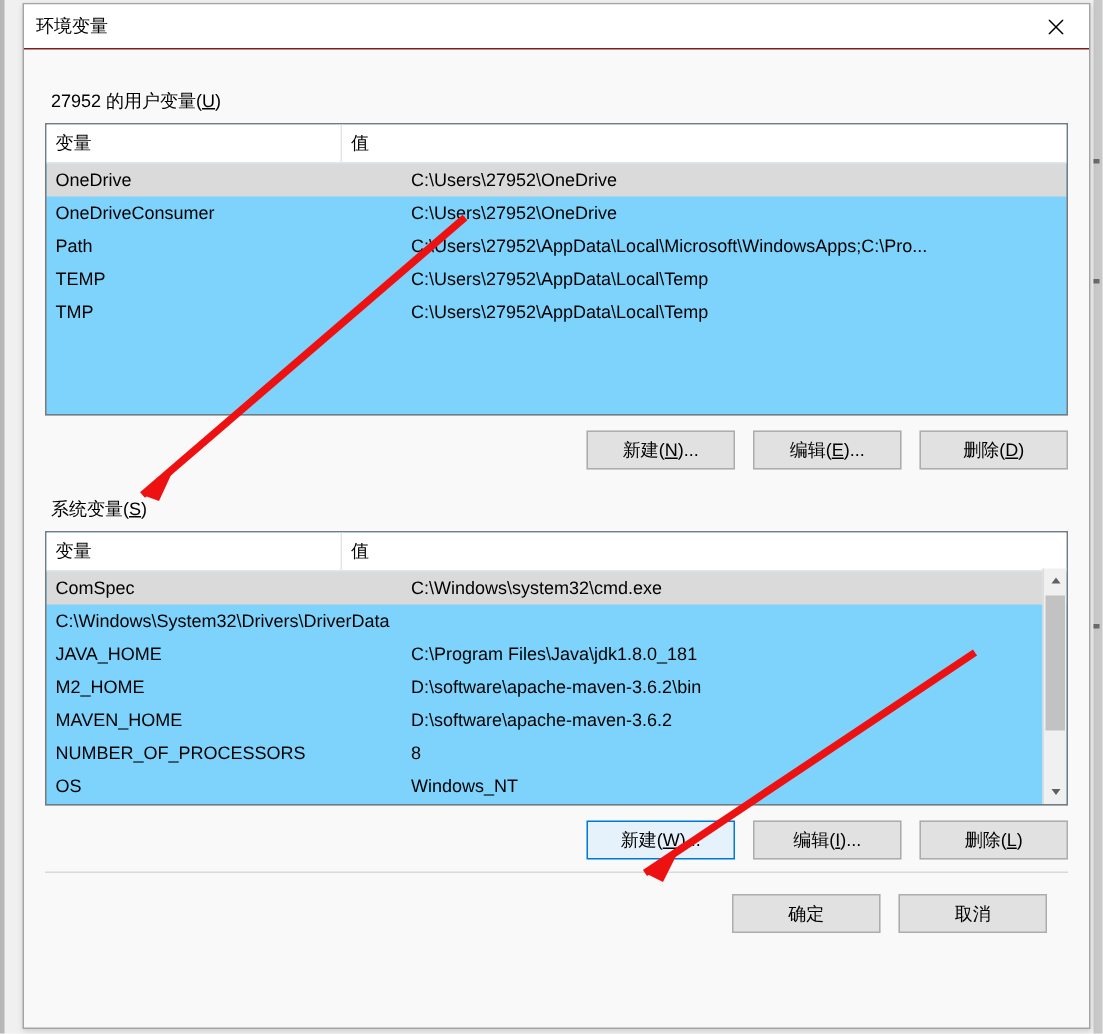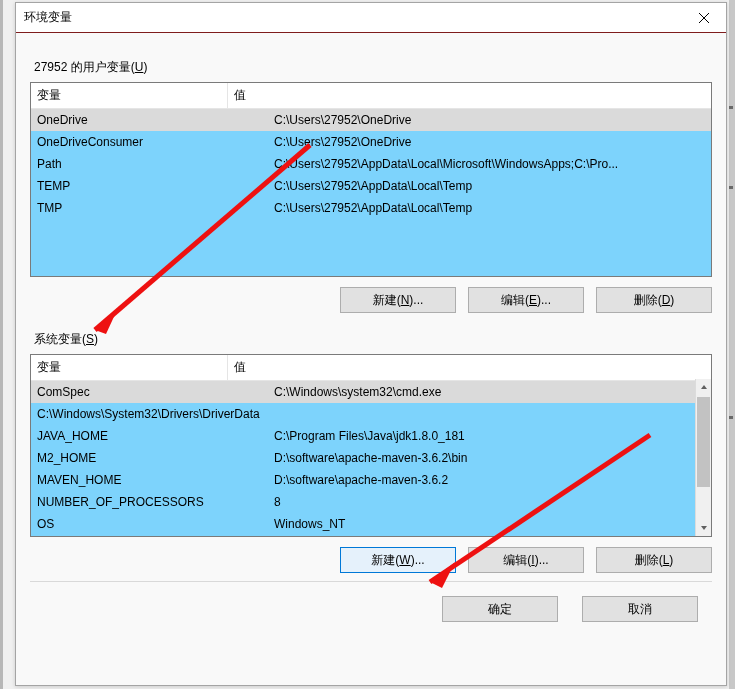--- a/index.html
+++ b/index.html
@@ -49,28 +49,28 @@
     background: #c2c2c2;
   }
   .sb-arrow { position:absolute; left:0; right:0; height:16px; display:flex; align-items:center; justify-content:center; }
   .sb-arrow.top { top:0; }
   .sb-arrow.bot { bottom:0; }
   .sb-arrow svg { width:8px; height:8px; }
   .btn-row {
     display: flex; justify-content: flex-end; gap: 12px; margin-top: 10px; margin-bottom: 8px;
   }
   .btn {
-    width: 116px; height: 26px; border: 1px solid #adadad; background: #e1e1e1;
+    width: 99px; height: 26px; border: 1px solid #adadad; background: #e1e1e1;
     display: inline-flex; align-items: center; justify-content: center; cursor: pointer;
     font-size: 12px;
   }
   .btn.focus { border: 1.5px solid #0078d7; background: #e5f1fb; }
   .btn .ak { text-decoration: underline; }
   .footer {
-    display: flex; justify-content: flex-end; gap: 24px;
+    display: flex; justify-content: flex-end; gap: 12px;
     padding: 14px 14px 0 14px; border-top: 1px solid #d9d9d9; 
   }
   
   .arrow { position: absolute; pointer-events: none; }
   .arrow svg { overflow: visible; }
   .arrow .shaft { stroke: #e11; stroke-width: 5; }
   .arrow .head { fill: #e11; }
   
   .sliver { position:absolute; top:0; bottom:0; width:6px; background:#c8c8c8; }
   .sliver.left { left:0; width:3px; background:#b7b7b7; }

